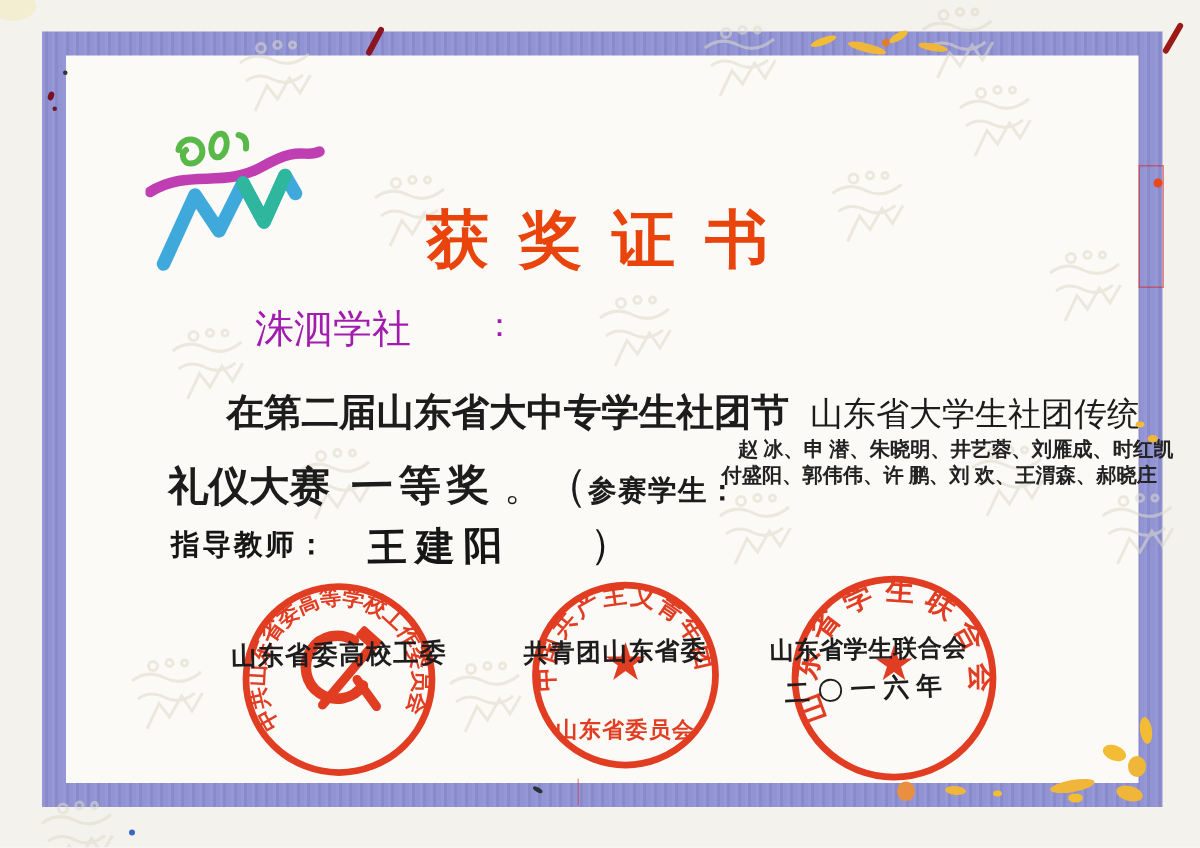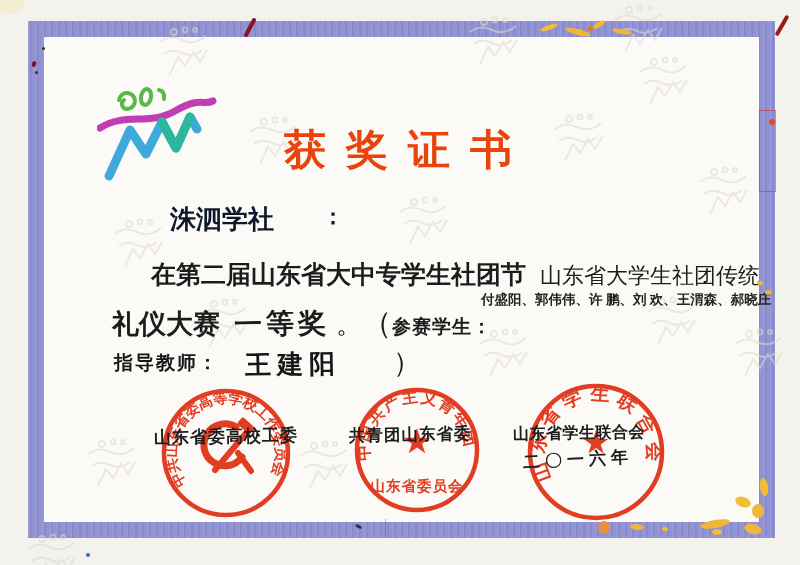--- a/index.html
+++ b/index.html
@@ -7,21 +7,21 @@
        font-family:"Liberation Serif",serif;}
   .stage{position:relative;width:800px;height:565px;background:#f3f2ec;}
   .abs{position:absolute;}
   
   .frame{left:28px;top:21px;width:747px;height:517px;
          background:repeating-linear-gradient(90deg,#9597d8 0 2px,#888ac9 2px 4px,#9193d2 4px 7px);}
   .frame-inner{position:absolute;left:16px;top:16px;right:16px;bottom:16px;background:#fbfaf6;}
   
   .title{font-family:"Liberation Sans",sans-serif;font-weight:bold;font-size:42px;
          letter-spacing:20px;color:#e8440b;white-space:nowrap;}
-  .recipient{font-size:26px;font-weight:bold;color:#0f172a;display:flex;gap:48px;white-space:nowrap;}
+  .recipient{font-size:26px;font-weight:normal;color:#a21caf;display:flex;gap:48px;white-space:nowrap;}
   .line1{display:flex;align-items:baseline;gap:14px;white-space:nowrap;color:#1c1c1c;}
   .line1 .printed{font-size:25px;font-weight:600;}
   .line1 .written{font-size:22px;font-weight:500;}
   .line2{display:flex;align-items:baseline;white-space:nowrap;color:#1c1c1c;text-align:center;}
   .ev{font-size:27px;font-weight:bold;margin-right:14px;}
   .pr{font-size:27px;font-weight:600;letter-spacing:3px;margin-right:10px;}
   .aw{font-size:28px;font-weight:bold;letter-spacing:4px;transform:rotate(-1deg);margin-right:6px;}
   .pd{font-size:26px;}
   .op{font-size:30px;}
   .plabel{font-size:19px;font-weight:600;letter-spacing:1px;}
@@ -82,41 +82,42 @@
 
   <svg class="abs" width="122" height="98" viewBox="0 0 122 98" style="left:97;top:84px;left:97px;">
     <path d="M22 16 a8 8 0 1 1 8 9 a5 5 0 0 1 -3 -9" fill="none" stroke="#58b848" stroke-width="4" stroke-linecap="round"></path>
     <ellipse cx="49" cy="13" rx="5" ry="8" fill="none" stroke="#58b848" stroke-width="4" transform="rotate(12 49 13)"></ellipse>
     <path d="M62 6 q6 1 5 9" fill="none" stroke="#58b848" stroke-width="4" stroke-linecap="round"></path>
     <path d="M3 44 C 28 28, 52 42, 78 27 S 106 22, 116 17" fill="none" stroke="#bf3fb3" stroke-width="7" stroke-linecap="round"></path>
     <path d="M12 92 L 33 46 L 49 70 L 65 38 L 79 64 L 93 33 L 100 45" fill="none" stroke="#3fa9dc" stroke-width="9" stroke-linecap="round" stroke-linejoin="round"></path>
     <path d="M65 38 L 79 64 L 93 33" fill="none" stroke="#2fb79e" stroke-width="9" stroke-linecap="round" stroke-linejoin="round"></path>
   </svg>
 
-  <div class="abs title" style="left:284px;top:122px;">获奖证书</div>
+  <div class="abs title" style="left:284px;top:132px;">获奖证书</div>
 
   <div class="abs recipient" style="left:170px;top:202px;">
     <span>洙泗学社</span>
     <span style="font-size:22px;">：</span>
   </div>
 
   <div class="abs line1" style="left:151px;top:258px;">
     <span class="printed">在第二届山东省大中专学生社团节</span>
     <span class="written">山东省大学生社团传统</span>
   </div>
 
   <div class="abs line2" style="left:112px;top:303px;">
     <span class="ev">礼仪大赛</span>
     <span class="aw">一等奖</span>
     <span class="pd">。</span>
     <span class="op">（</span>
     <span class="plabel">参赛学生：</span>
   </div>
 
   <div class="abs names" style="left:481px;top:292px;">
+    <div class="n1">赵 冰、申 潜、朱晓明、井艺蓉、刘雁成、时红凯</div>
     <div>付盛阳、郭伟伟、许 鹏、刘 欢、王渭森、郝晓庄</div>
   </div>
 
   <div class="abs line3" style="left:114px;top:344px;">
     <span class="advl" style="align-self:center;">指导教师：</span>
     <span class="advn">王建阳</span>
     <span class="cp">）</span>
   </div>
 
   <svg class="abs" width="136" height="136" viewBox="0 0 136 136" style="left:158px;top:385px;opacity:.93;">

